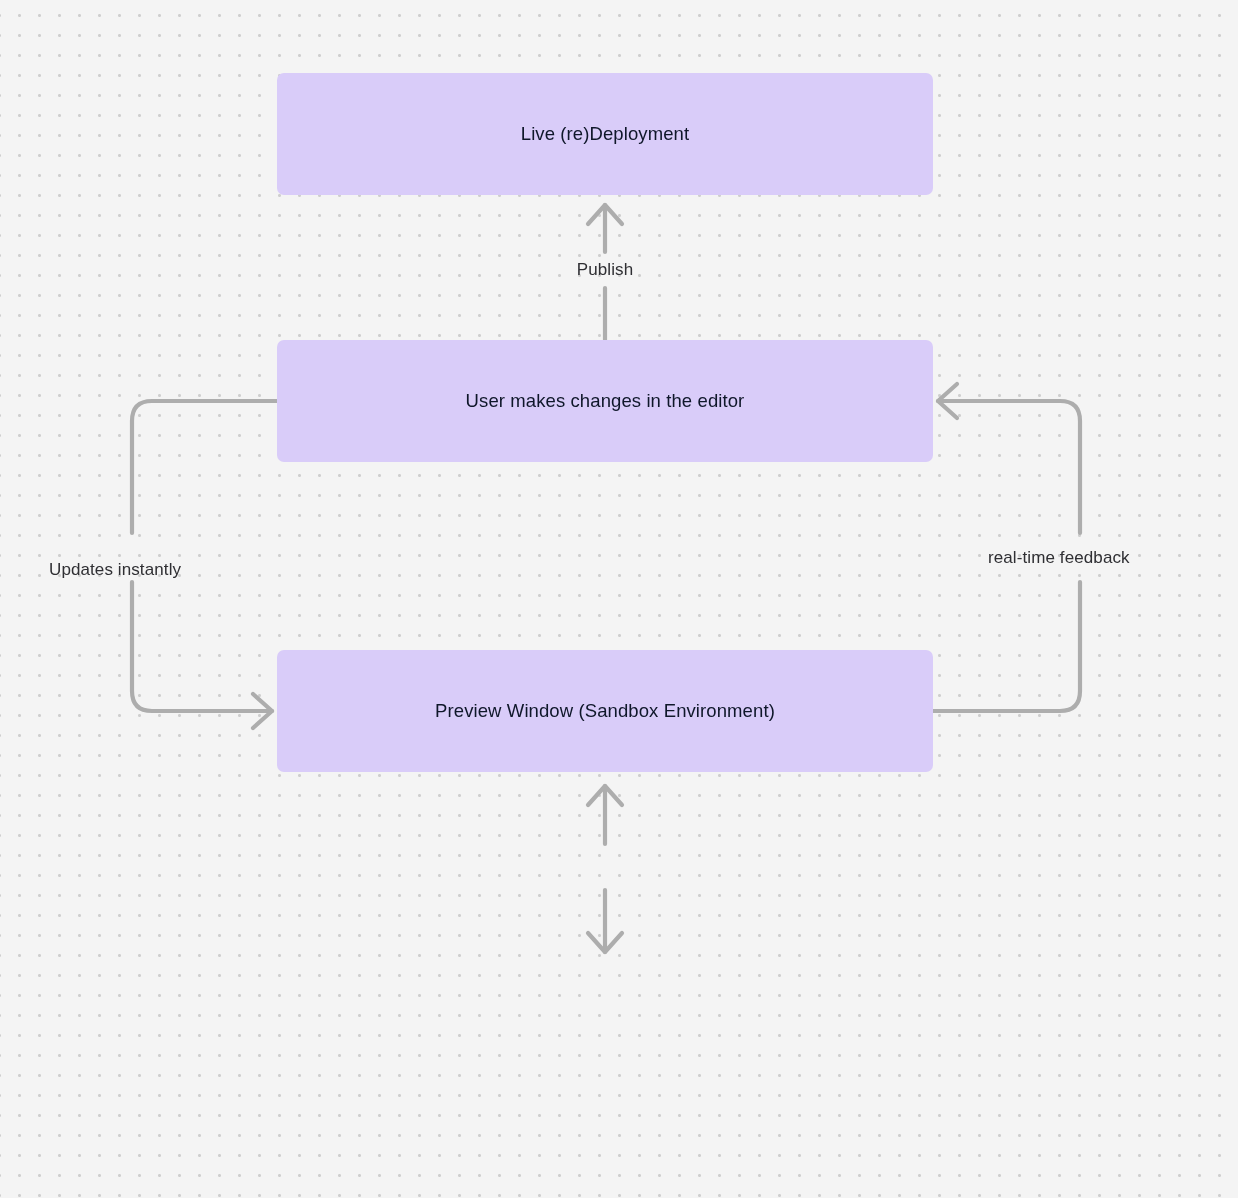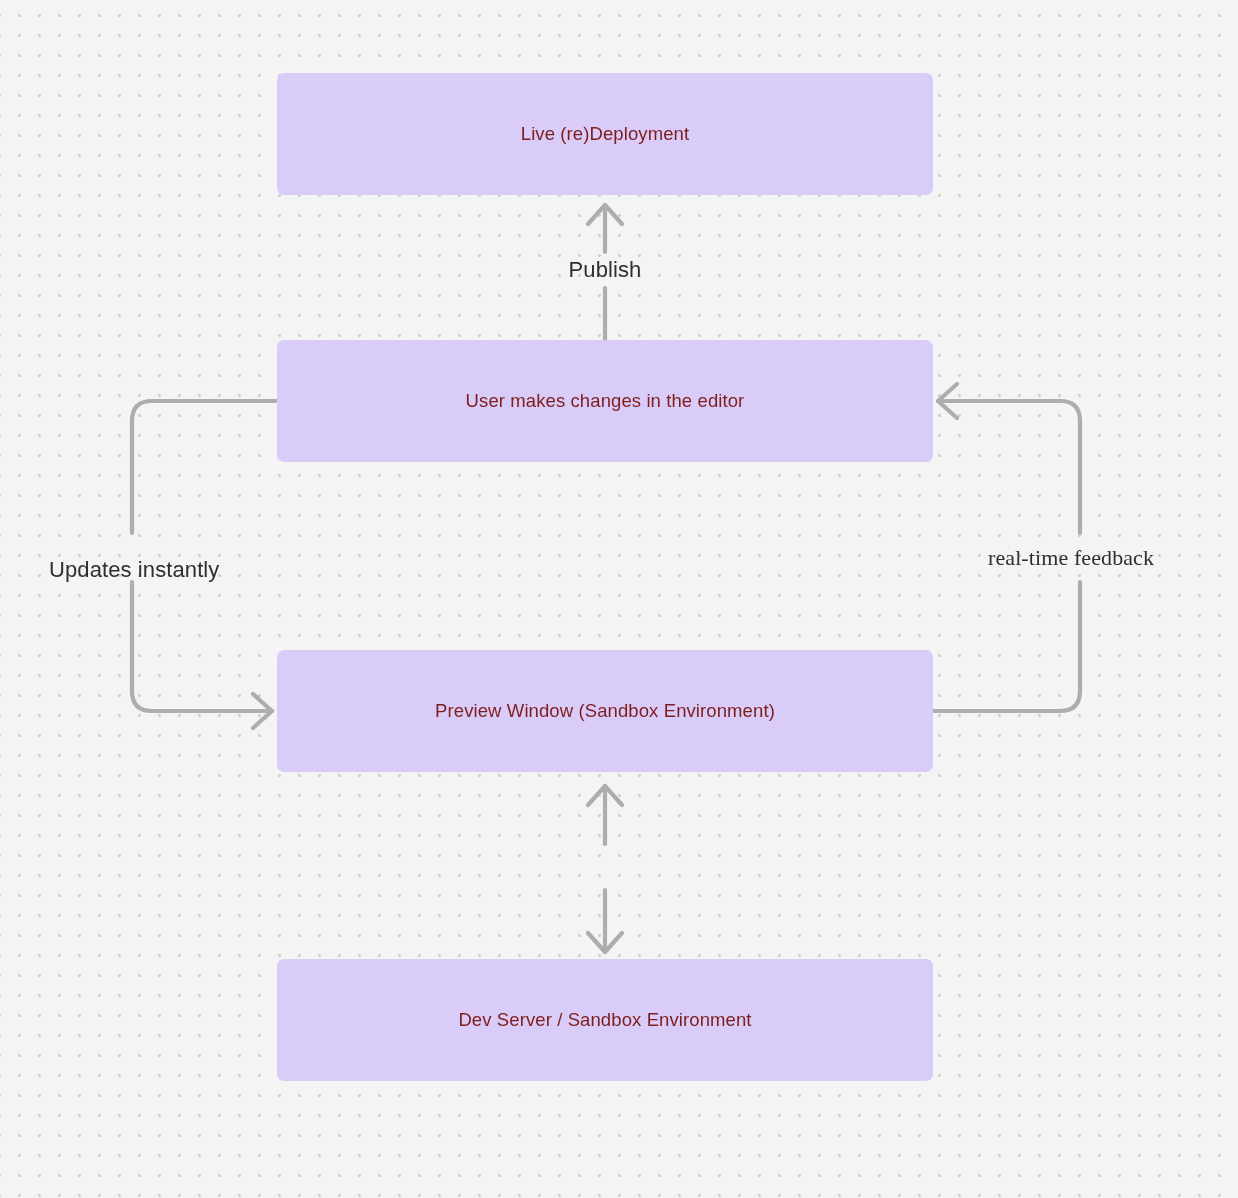--- a/index.html
+++ b/index.html
@@ -35,28 +35,28 @@
     box-sizing: border-box;
     background-color: #d9ccf9;
     border-radius: 7px;
     display: flex;
     align-items: center;
     justify-content: center;
     text-align: center;
   }
   .node-label {
     font-size: 18.5px;
-    color: #7f1d1d;
+    color: #0f172a;
     letter-spacing: 0.1px;
     line-height: 1.3;
     white-space: nowrap;
   }
   .edge-label {
     position: absolute;
-    font-size: 22px;
+    font-size: 17px;
     color: #2f2f33;
     letter-spacing: 0.1px;
     white-space: nowrap;
     background-color: transparent;
   }
   .edge-label.center {
     transform: translate(-50%, -50%);
   }
   .edge-label.left-anchored {
     transform: translate(0, -50%);
@@ -105,24 +105,21 @@
   </div>
 
   <div class="node" style="left:277px; top:340px; width:656px; height:122px;">
     <span class="node-label">User makes changes in the editor</span>
   </div>
 
   <div class="node" style="left:277px; top:650px; width:656px; height:122px;">
     <span class="node-label">Preview Window (Sandbox Environment)</span>
   </div>
 
-  <div class="node" style="left:277px; top:959px; width:656px; height:122px;">
-    <span class="node-label">Dev Server / Sandbox Environment</span>
-  </div>
 
   <div class="edge-label center" style="left:605px; top:270px;">Publish</div>
 
   <div class="edge-label left-anchored" style="left:49px; top:558px;margin-top:12px;">Updates instantly</div>
 
-  <div class="edge-label left-anchored" style="left:988px; top:558px;font-family:Liberation Serif, serif;">real-time feedback</div>
+  <div class="edge-label left-anchored" style="left:988px; top:558px;">real-time feedback</div>
 
 
 </div>
 
 </body></html>

